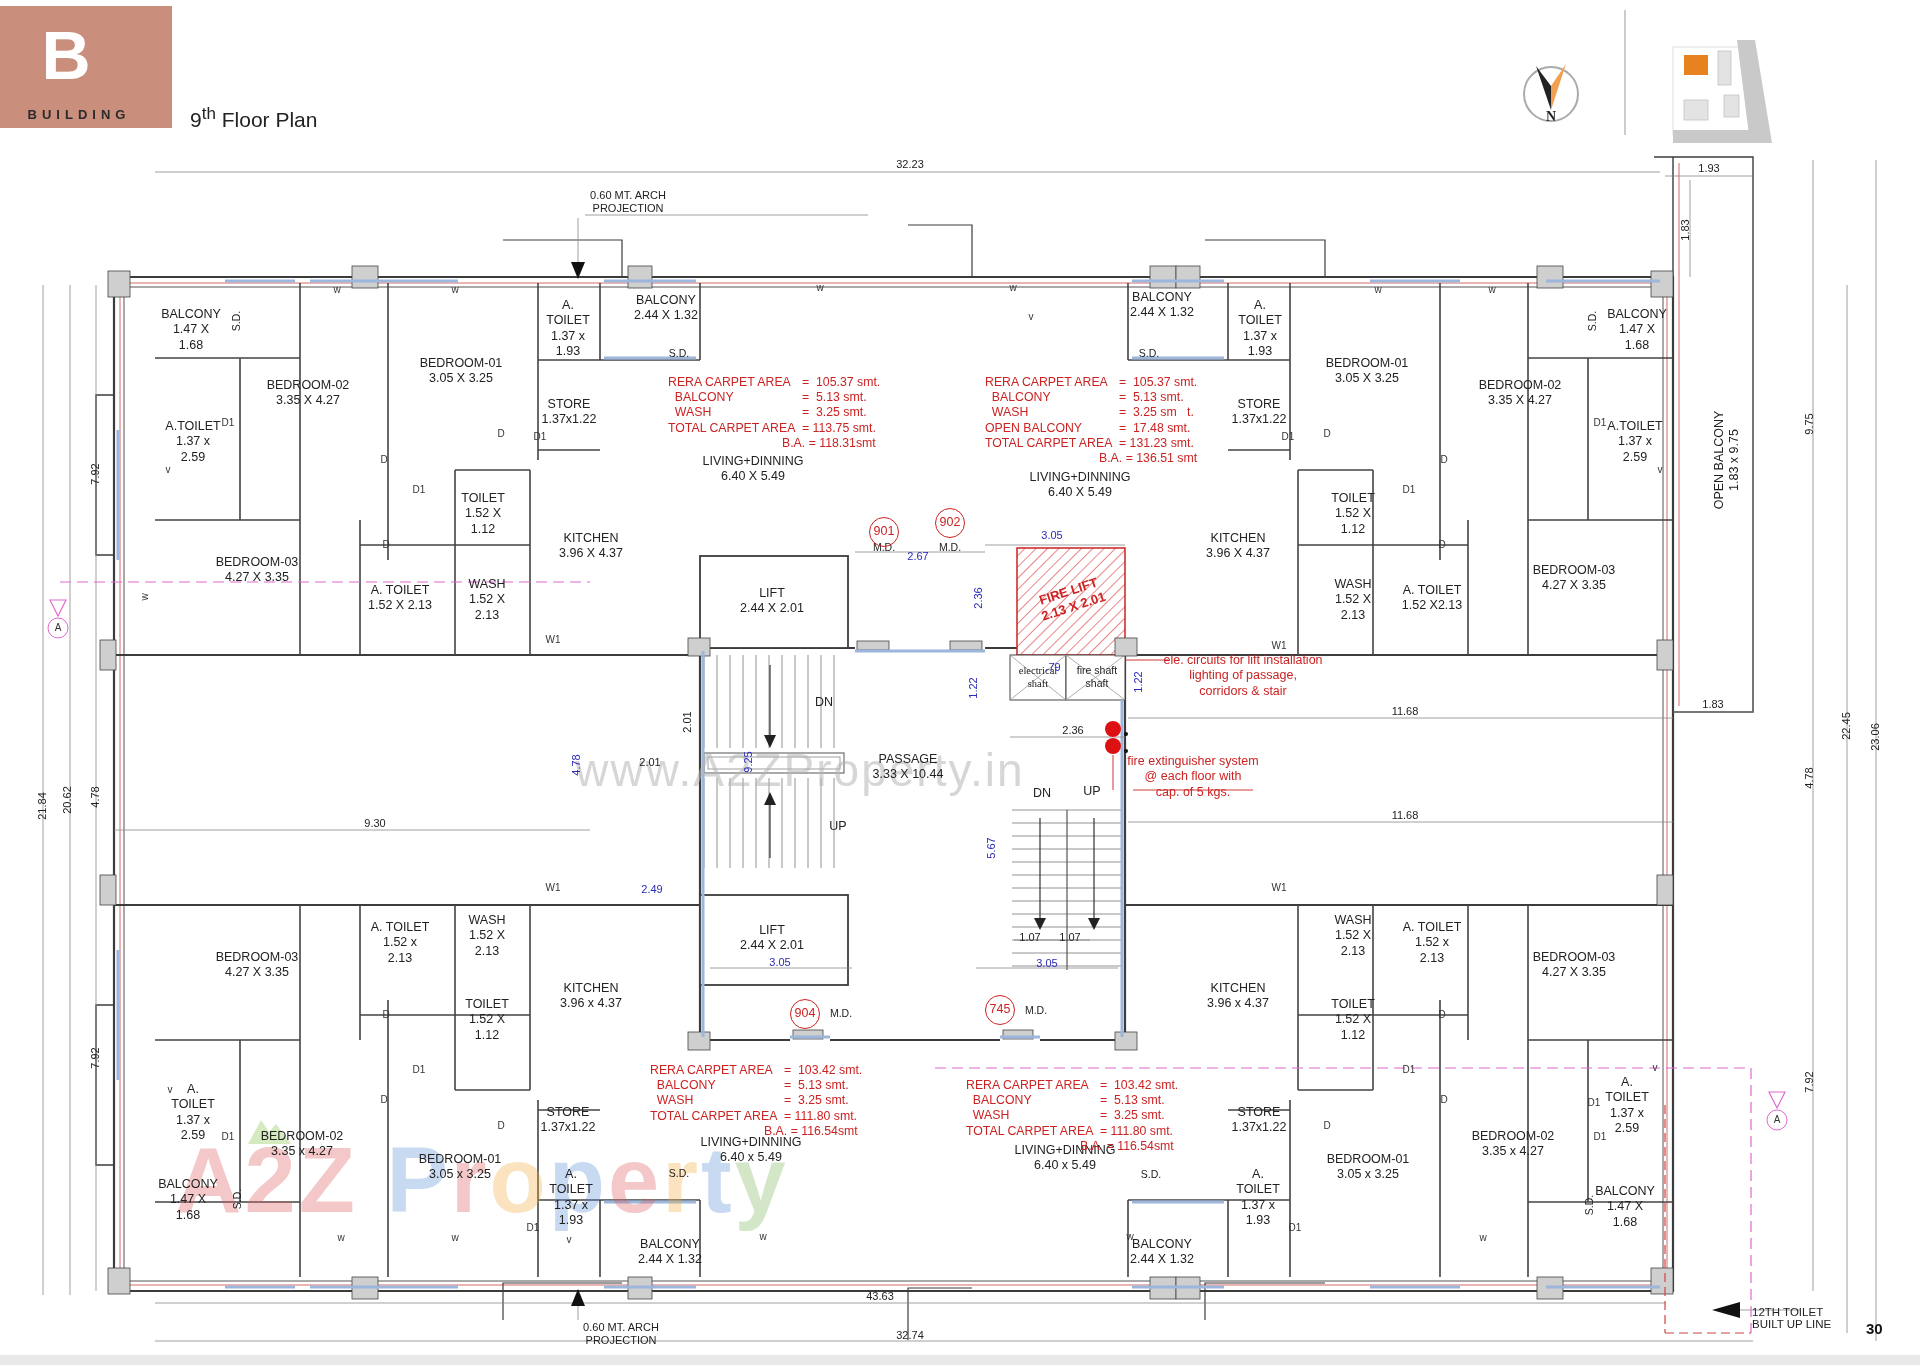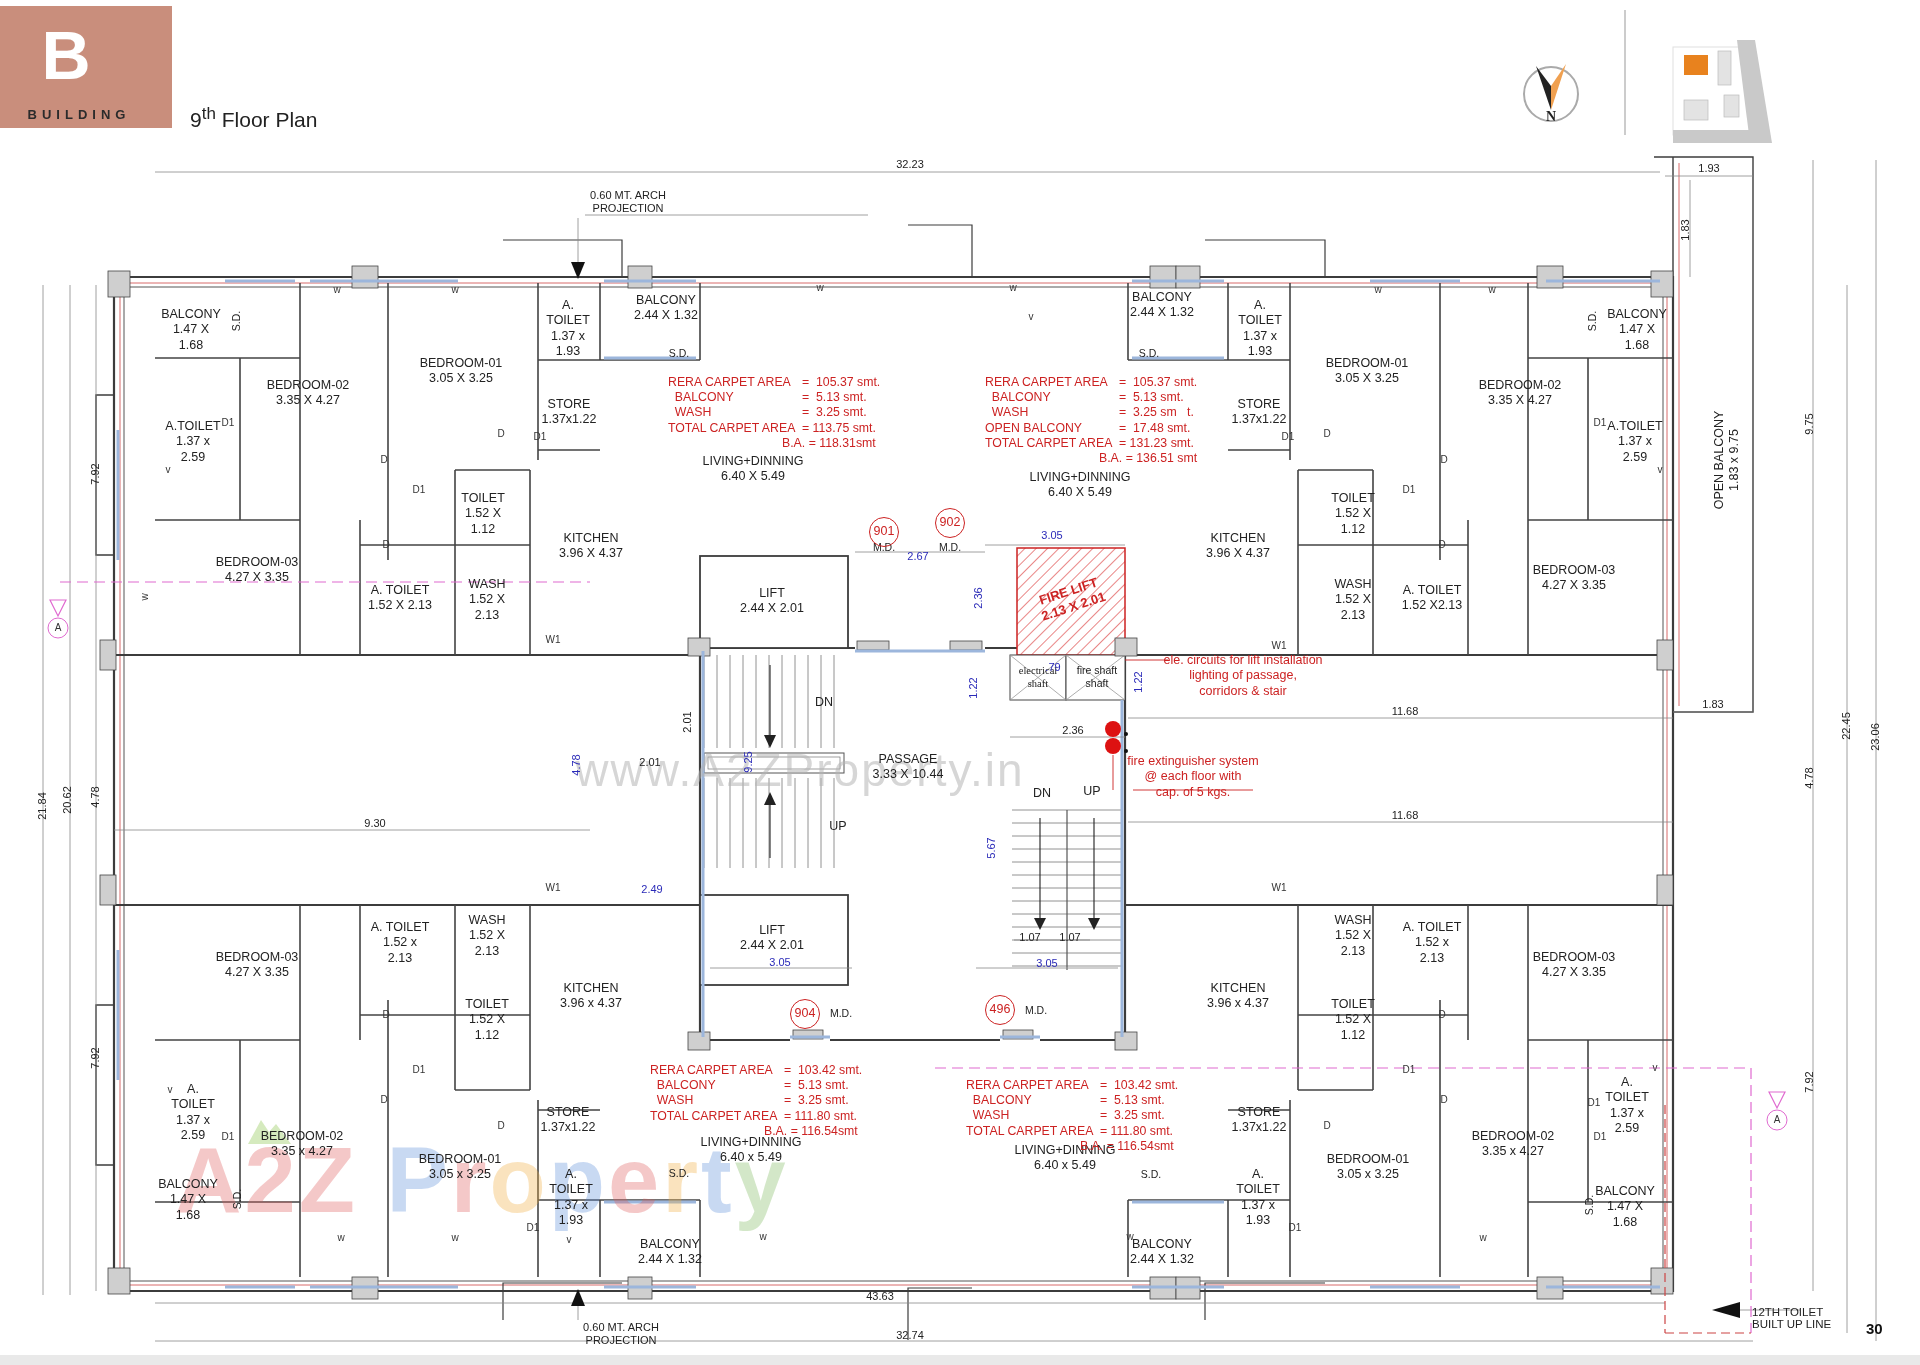--- a/index.html
+++ b/index.html
@@ -436,21 +436,21 @@
       <div class="lbl tiny" style="left: 1600px; top: 1137px;">D1</div>
       <div class="lbl tiny" style="left: 1444px; top: 1100px;">D</div>
       <div class="lbl tiny" style="left: 1327px; top: 1126px;">D</div>
       <div class="lbl tiny" style="left: 1409px; top: 1070px;">D1</div>
       <div class="lbl tiny" style="left: 1442px; top: 1015px;">D</div>
       <div class="lbl tiny" style="left: 1295px; top: 1228px;">D1</div>
       <div class="lbl tiny" style="left: 1594px; top: 1103px;">D1</div>
       <div class="unit" style="left: 884px; top: 532px;">901</div>
       <div class="unit" style="left: 950px; top: 523px;">902</div>
       <div class="unit" style="left: 805px; top: 1014px;">904</div>
-      <div class="unit" style="left: 1000px; top: 1010px;">496</div>
+      <div class="unit" style="left: 1000px; top: 1010px;">745</div>
       <div class="rera" style="left: 668px; top: 375px;"><div class="rera-row"><span class="rera-name">RERA CARPET AREA</span><span>=  105.37 smt.</span></div><div class="rera-row"><span class="rera-name">  BALCONY</span><span>=  5.13 smt.</span></div><div class="rera-row"><span class="rera-name">  WASH</span><span class="u">=  3.25 smt.</span></div><div class="rera-row"><span class="rera-name">TOTAL CARPET AREA</span><span>= 113.75 smt.</span></div><div class="rera-row"><span class="rera-ba">B.A. = 118.31smt</span></div></div>
       <div class="rera" style="left: 985px; top: 375px;"><div class="rera-row"><span class="rera-name">RERA CARPET AREA</span><span>=  105.37 smt.</span></div><div class="rera-row"><span class="rera-name">  BALCONY</span><span>=  5.13 smt.</span></div><div class="rera-row"><span class="rera-name">  WASH</span><span class="u">=  3.25 sm   t.</span></div><div class="rera-row"><span class="rera-name">OPEN BALCONY</span><span class="u">=  17.48 smt.</span></div><div class="rera-row"><span class="rera-name">TOTAL CARPET AREA</span><span>= 131.23 smt.</span></div><div class="rera-row"><span class="rera-ba">B.A. = 136.51 smt</span></div></div>
       <div class="rera" style="left: 650px; top: 1063px;"><div class="rera-row"><span class="rera-name">RERA CARPET AREA</span><span>=  103.42 smt.</span></div><div class="rera-row"><span class="rera-name">  BALCONY</span><span>=  5.13 smt.</span></div><div class="rera-row"><span class="rera-name">  WASH</span><span class="u">=  3.25 smt.</span></div><div class="rera-row"><span class="rera-name">TOTAL CARPET AREA</span><span>= 111.80 smt.</span></div><div class="rera-row"><span class="rera-ba">B.A. = 116.54smt</span></div></div>
       <div class="rera" style="left: 966px; top: 1078px;"><div class="rera-row"><span class="rera-name">RERA CARPET AREA</span><span>=  103.42 smt.</span></div><div class="rera-row"><span class="rera-name">  BALCONY</span><span>=  5.13 smt.</span></div><div class="rera-row"><span class="rera-name">  WASH</span><span class="u">=  3.25 smt.</span></div><div class="rera-row"><span class="rera-name">TOTAL CARPET AREA</span><span>= 111.80 smt.</span></div><div class="rera-row"><span class="rera-ba">B.A. = 116.54smt</span></div></div>
     </div>
 
   <div class="builtup">12TH TOILET
 BUILT UP LINE</div>
   <div class="pagenum">30</div>
   <div class="botbar"></div>

